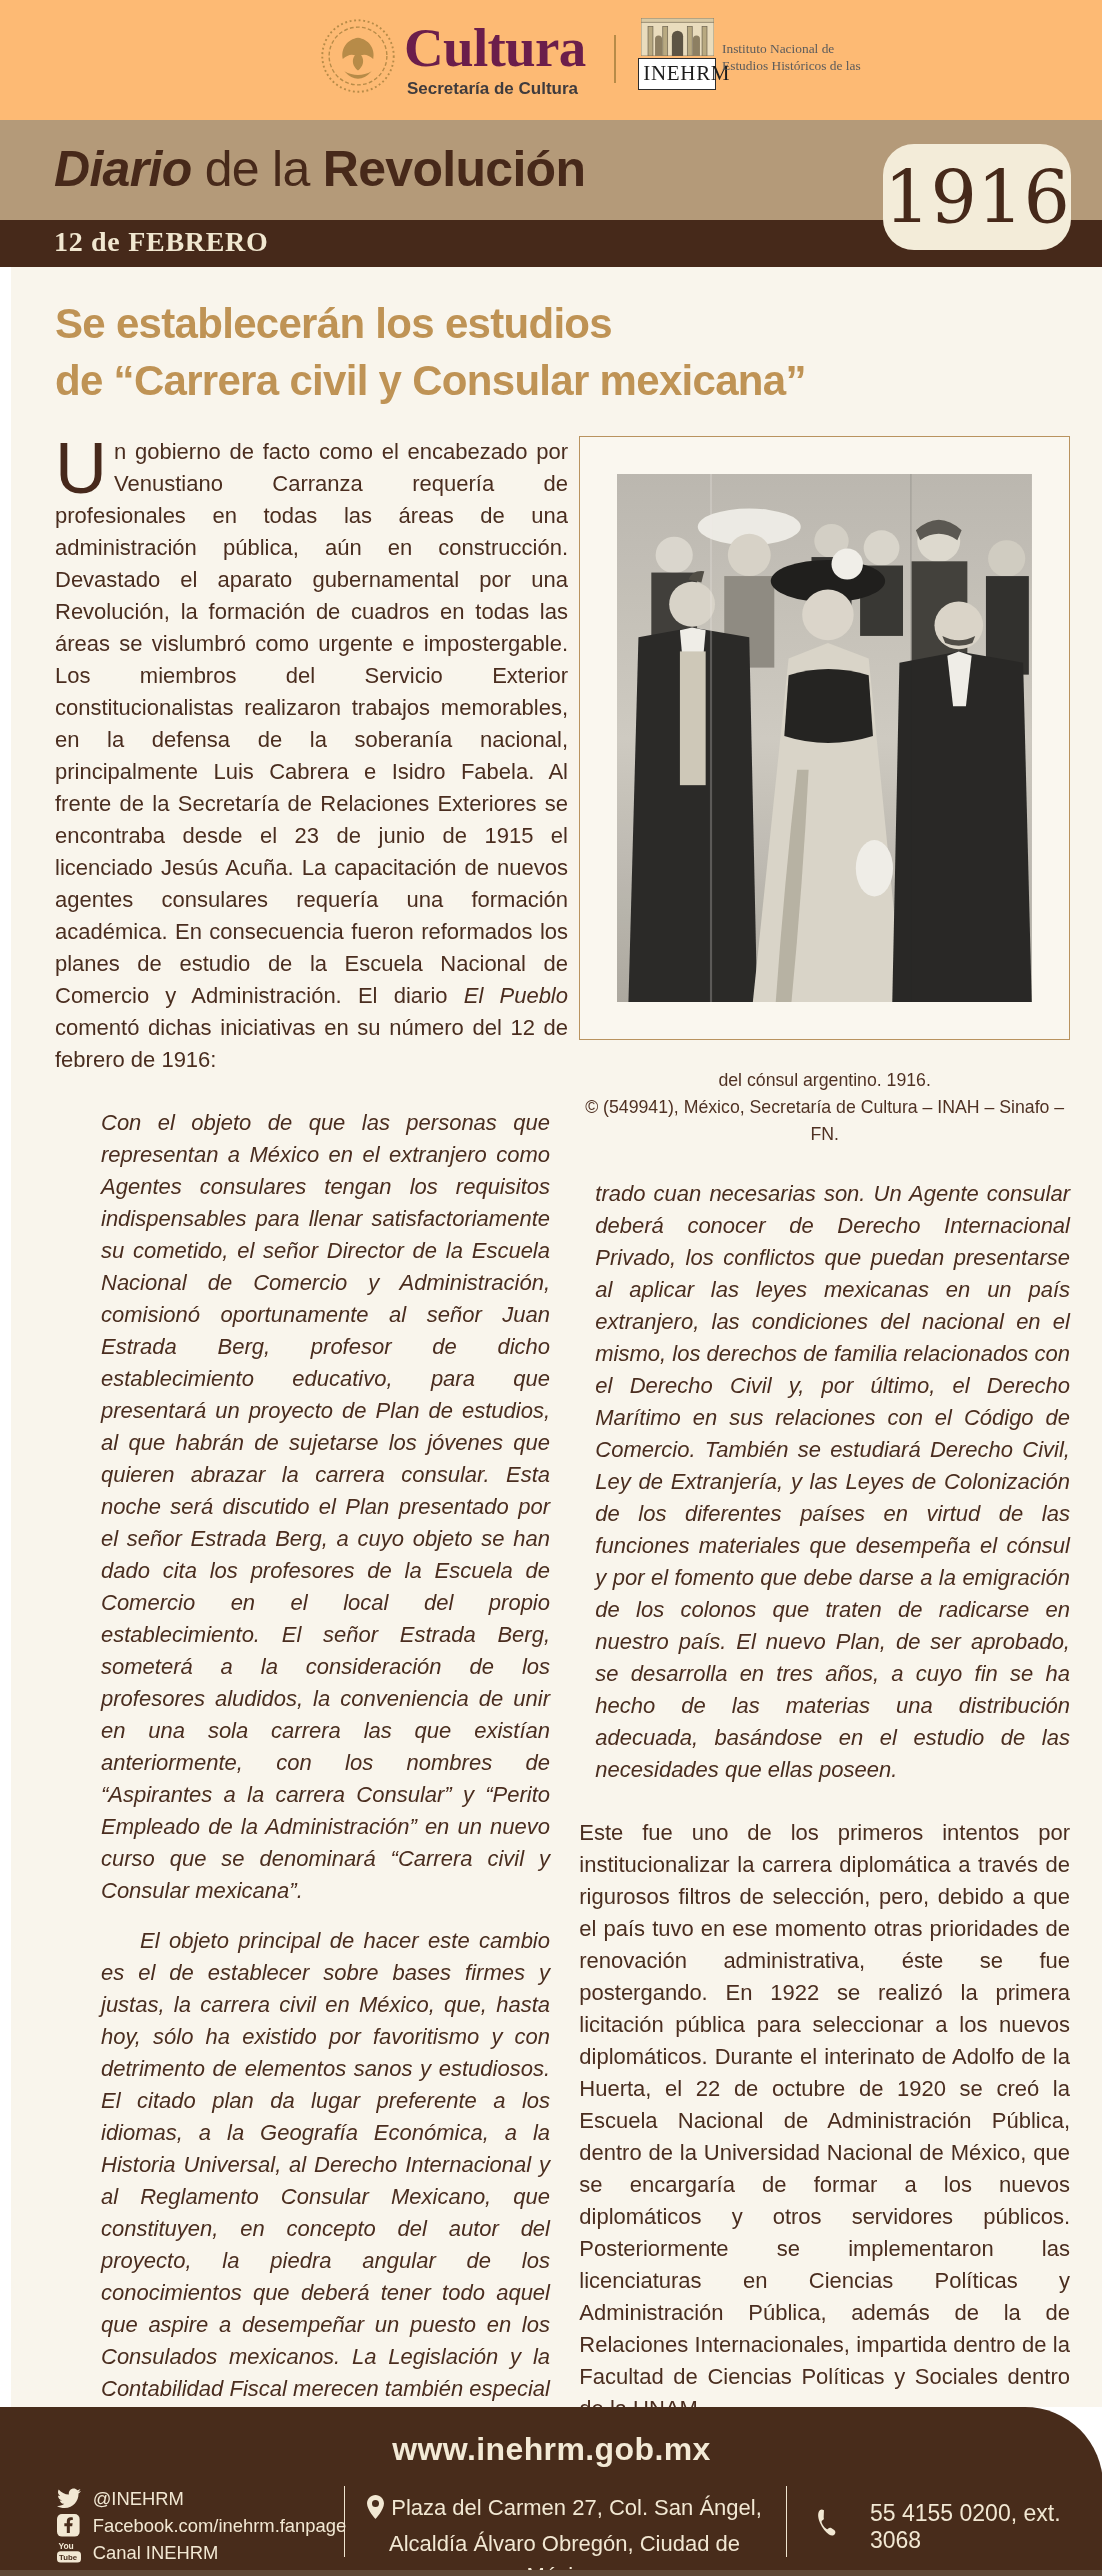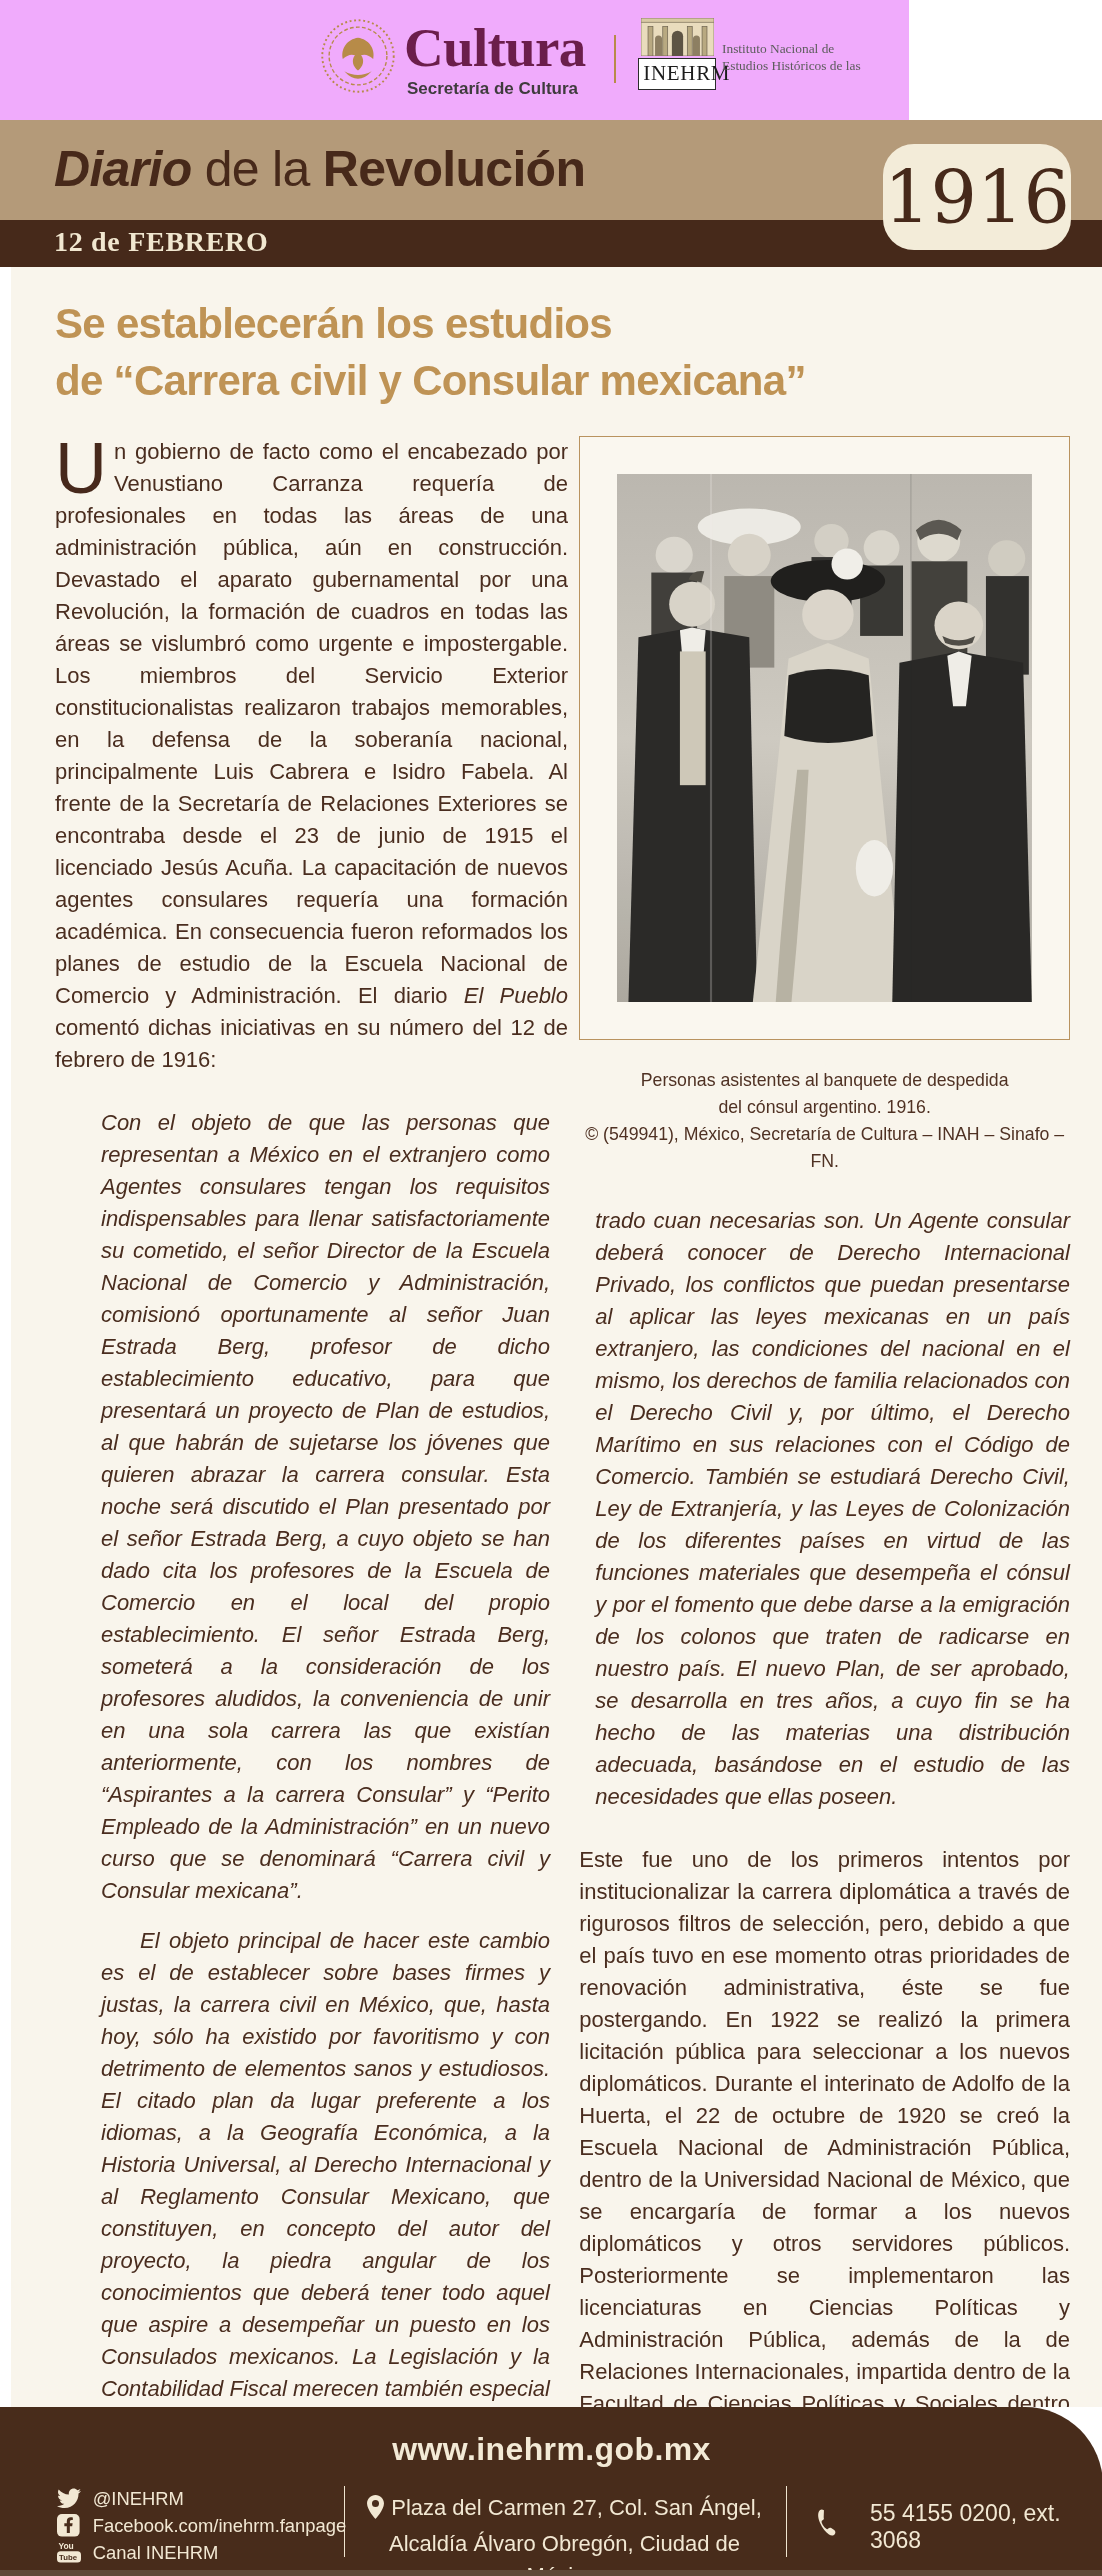--- a/index.html
+++ b/index.html
@@ -1,20 +1,20 @@
 <!DOCTYPE html>
 <html lang="es" style="font-size:11.3px"><head>
 <meta charset="utf-8">
 <style>
   html,body{margin:0;padding:0;}
   body{background:#ffffff;font-family:"Liberation Sans",sans-serif;}
   .page{position:relative;width:1103px;height:2576px;background:#ffffff;overflow:hidden;}
 
   
-  .header{position:absolute;left:0;top:0;width:909px;height:120px;background:#f0abfc;}
+  .header{position:absolute;left:0;top:0;width:1102px;height:120px;background:#fdba74;}
   .eagle{position:absolute;left:320px;top:18.4px;width:76px;height:76px;}
   .cultura-title{position:absolute;left:404px;top:15.5px;font-family:"Liberation Serif",serif;
       font-weight:bold;font-size:55px;color:#6b1e4b;letter-spacing:-0.7px;}
   .cultura-sub{position:absolute;left:407px;top:79px;font-size:17px;font-weight:bold;color:#3f3b3d;}
   .header-divider{position:absolute;left:614px;top:35px;width:2.1px;height:48px;background:#b78b48;}
   .inehrm-logo{position:absolute;left:638px;top:18.4px;width:78px;text-align:center;}
   .inehrm-building{width:73px;height:38px;display:block;margin:0 auto;}
   .inehrm-box{margin-top:1.4px;border:1.4px solid #2c2c2c;background:#ffffff;padding:2.1px 4.2px 2.8px 4.2px;
       font-family:"Liberation Serif",serif;font-size:21px;letter-spacing:0.7px;color:#1d1d1d;}
   .inehrm-text{position:absolute;left:722px;top:40px;font-family:"Liberation Serif",serif;
@@ -184,21 +184,20 @@
             <path d="M455 230 q23 12 46 0 l-4 10 q-19 8 -38 0 Z" fill="#494640"></path>
             <path d="M395 268 L478 252 L568 268 L580 750 L385 750 Z" fill="#21201e"></path>
             <path d="M462 258 L478 252 L496 258 L488 330 L470 330 Z" fill="#efede7"></path>
 
             <rect x="0" y="0" width="580" height="750" fill="#ffffff" opacity="0.04"></rect>
             <rect x="130" y="0" width="3" height="750" fill="#efede7" opacity="0.25"></rect>
             <rect x="410" y="0" width="2" height="750" fill="#2a2a28" opacity="0.15"></rect>
           </svg>
         </figure>
         <div class="figcaption">
-          <div>Personas asistentes al banquete de despedida</div>
           <div>del cónsul argentino. 1916.</div>
           <div>© (549941), México, Secretaría de Cultura – INAH – Sinafo – FN.</div>
         </div>
         <div class="quote-cont body-text">trado cuan necesarias son. Un Agente consular deberá conocer de Derecho Internacional Privado, los conflictos que puedan presentarse al aplicar las leyes mexicanas en un país extranjero, las condiciones del nacional en el mismo, los derechos de familia relacionados con el Derecho Civil y, por último, el Derecho Marítimo en sus relaciones con el Código de Comercio. También se estudiará Derecho Civil, Ley de Extranjería, y las Leyes de Colonización de los diferentes países en virtud de las funciones materiales que desempeña el cónsul y por el fomento que debe darse a la emigración de los colonos que traten de radicarse en nuestro país. El nuevo Plan, de ser aprobado, se desarrolla en tres años, a cuyo fin se ha hecho de las materias una distribución adecuada, basándose en el estudio de las necesidades que ellas poseen.</div>
         <p class="body-text closing">Este fue uno de los primeros intentos por institucionalizar la carrera diplomática a través de rigurosos filtros de selección, pero, debido a que el país tuvo en ese momento otras prioridades de renovación administrativa, éste se fue postergando. En 1922 se realizó la primera licitación pública para seleccionar a los nuevos diplomáticos. Durante el interinato de Adolfo de la Huerta, el 22 de octubre de 1920 se creó la Escuela Nacional de Administración Pública, dentro de la Universidad Nacional de México, que se encargaría de formar a los nuevos diplomáticos y otros servidores públicos. Posteriormente se implementaron las licenciaturas en Ciencias Políticas y Administración Pública, además de la de Relaciones Internacionales, impartida dentro de la Facultad de Ciencias Políticas y Sociales dentro de la UNAM.</p>
       </div>
     </div>
   </div>
 
   <div class="footer">

